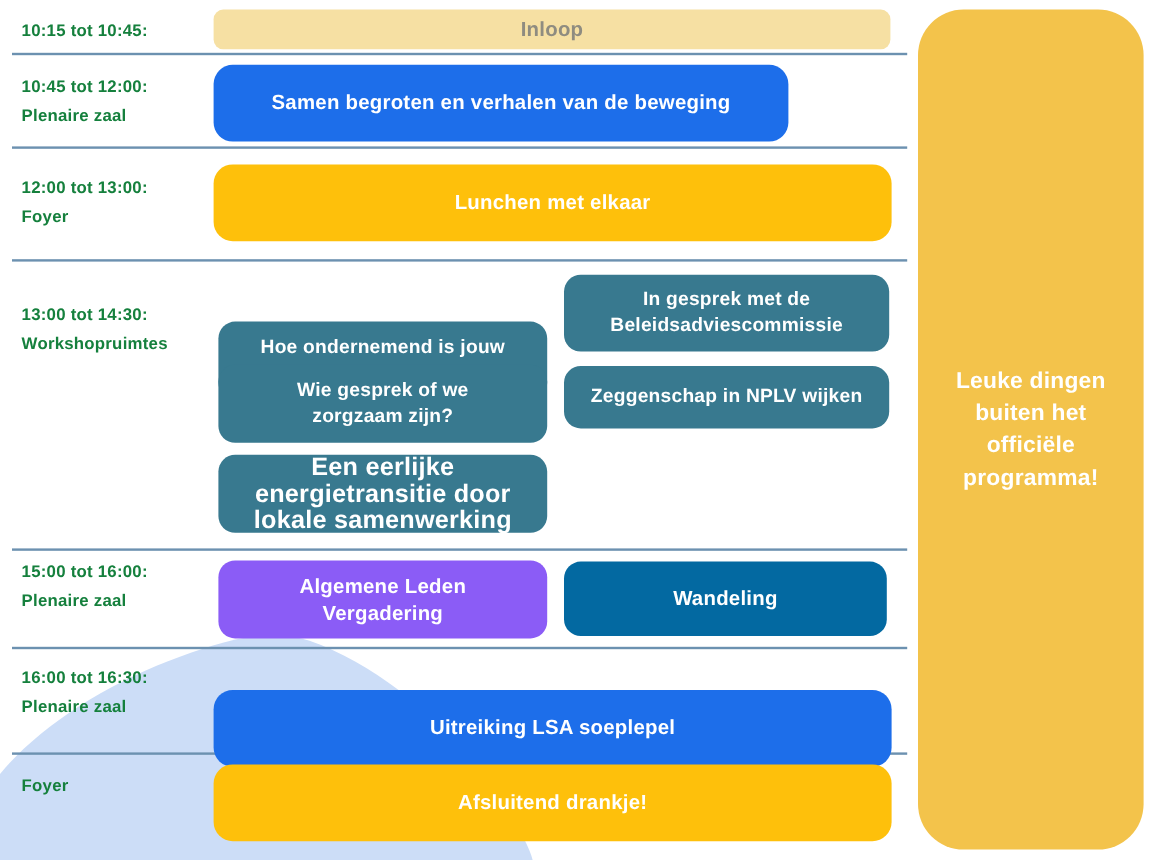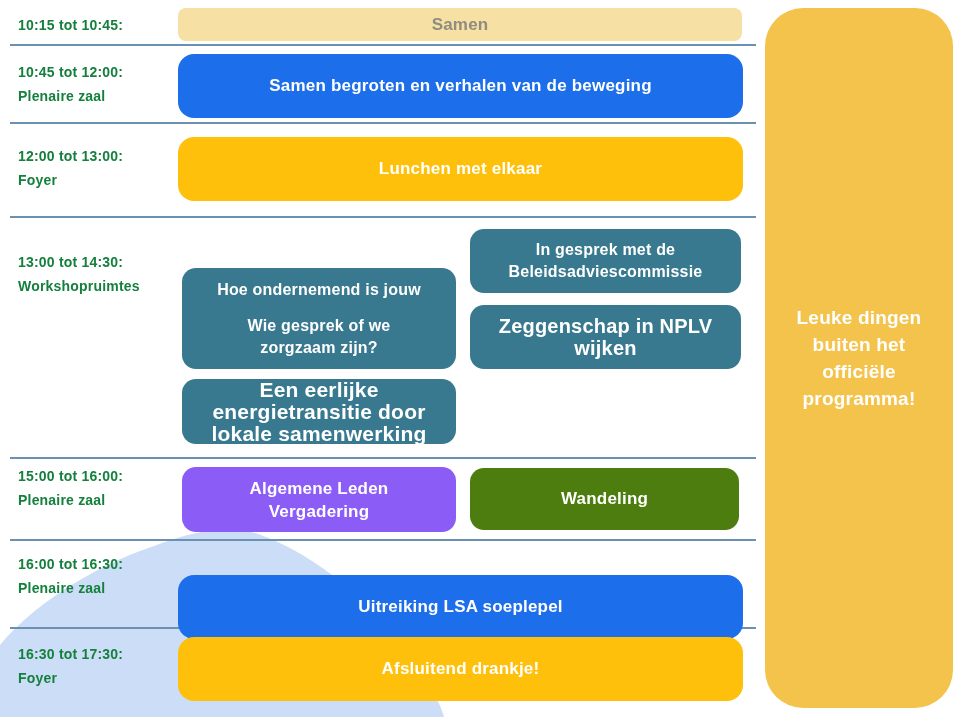--- a/index.html
+++ b/index.html
@@ -60,27 +60,27 @@
     color: #ffffff;
     font-weight: 700;
     letter-spacing: 0.2px;
     z-index: 3;
     box-sizing: border-box;
     padding: 0 12px;
   }
   .event span { display: inline-block; }
 
   .e-inloop  { left: 178px; top: 8px;   width: 564px; height: 33px; border-radius: 8px;  font-size: 17px; }
-  .e-samen   { left: 178px; top: 54px;  width: 565px; height: 64px; border-radius: 16px; font-size: 17px; }
+  .e-samen   { left: 178px; top: 54px;  width: 479px; height: 64px; border-radius: 16px; font-size: 17px; }
   .e-lunch   { left: 178px; top: 137px; width: 565px; height: 64px; border-radius: 16px; font-size: 17px; }
 
   .e-ws1 { left: 182px; top: 228px; width: 274px; height: 65px; border-radius: 14px; font-size: 16px; line-height: 22px; margin-top: 40px; }
   .e-ws2 { left: 470px; top: 229px; width: 271px; height: 64px; border-radius: 14px; font-size: 16px; line-height: 22px; }
   .e-ws3 { left: 182px; top: 304px; width: 274px; height: 65px; border-radius: 14px; font-size: 16px; line-height: 22px; }
-  .e-ws4 { left: 470px; top: 305px; width: 271px; height: 64px; border-radius: 14px; font-size: 20px; line-height: 22px; }
+  .e-ws4 { left: 470px; top: 305px; width: 271px; height: 52px; border-radius: 14px; font-size: 16px; line-height: 22px; }
   .e-ws5 { left: 182px; top: 379px; width: 274px; height: 65px; border-radius: 14px; font-size: 21px; line-height: 22px; }
   .e-ws1 span { max-width: 232px; }
   .e-ws2 span { max-width: 220px; }
   .e-ws3 span { max-width: 165px; }
   .e-ws5 span { max-width: 240px; }
 
   .e-alv  { left: 182px; top: 467px; width: 274px; height: 65px; border-radius: 14px; font-size: 17px; line-height: 23px; }
   .e-alv span { max-width: 175px; }
   .e-wand { left: 470px; top: 468px; width: 269px; height: 62px; border-radius: 14px; font-size: 17px; }
 
@@ -140,26 +140,25 @@
   </div>
   <div class="time-label l5">
     <div>15:00 tot 16:00:</div>
     <div>Plenaire zaal</div>
   </div>
   <div class="time-label l6">
     <div>16:00 tot 16:30:</div>
     <div>Plenaire zaal</div>
   </div>
   <div class="time-label l7">
-    <div>16:30 tot 17:30:</div>
     <div>Foyer</div>
   </div>
 
   <div class="event e-inloop" style="background-color: rgb(246, 224, 163);">
-    <span style="color: rgb(143, 140, 128);">Samen</span>
+    <span style="color: rgb(143, 140, 128);">Inloop</span>
   </div>
 
   <div class="event e-samen" style="background-color: rgb(29, 110, 234);">
     <span>Samen begroten en verhalen van de beweging</span>
   </div>
 
   <div class="event e-lunch" style="background-color: rgb(254, 192, 11);">
     <span>Lunchen met elkaar</span>
   </div>
 
@@ -175,21 +174,21 @@
   <div class="event e-ws4" style="background-color: rgb(56, 121, 143);">
     <span>Zeggenschap in NPLV wijken</span>
   </div>
   <div class="event e-ws5" style="background-color: rgb(56, 121, 143);">
     <span>Een eerlijke energietransitie door lokale samenwerking</span>
   </div>
 
   <div class="event e-alv" style="background-color: #8b5cf6;">
     <span>Algemene Leden Vergadering</span>
   </div>
-  <div class="event e-wand" style="background-color: #4d7c0f;">
+  <div class="event e-wand" style="background-color: #0369a1;">
     <span>Wandeling</span>
   </div>
 
   <div class="event e-uitreiking" style="background-color: rgb(29, 110, 234); margin-top: 26px;">
     <span>Uitreiking LSA soeplepel</span>
   </div>
 
   <div class="event e-drankje" style="background-color: rgb(254, 192, 11);">
     <span>Afsluitend drankje!</span>
   </div>

